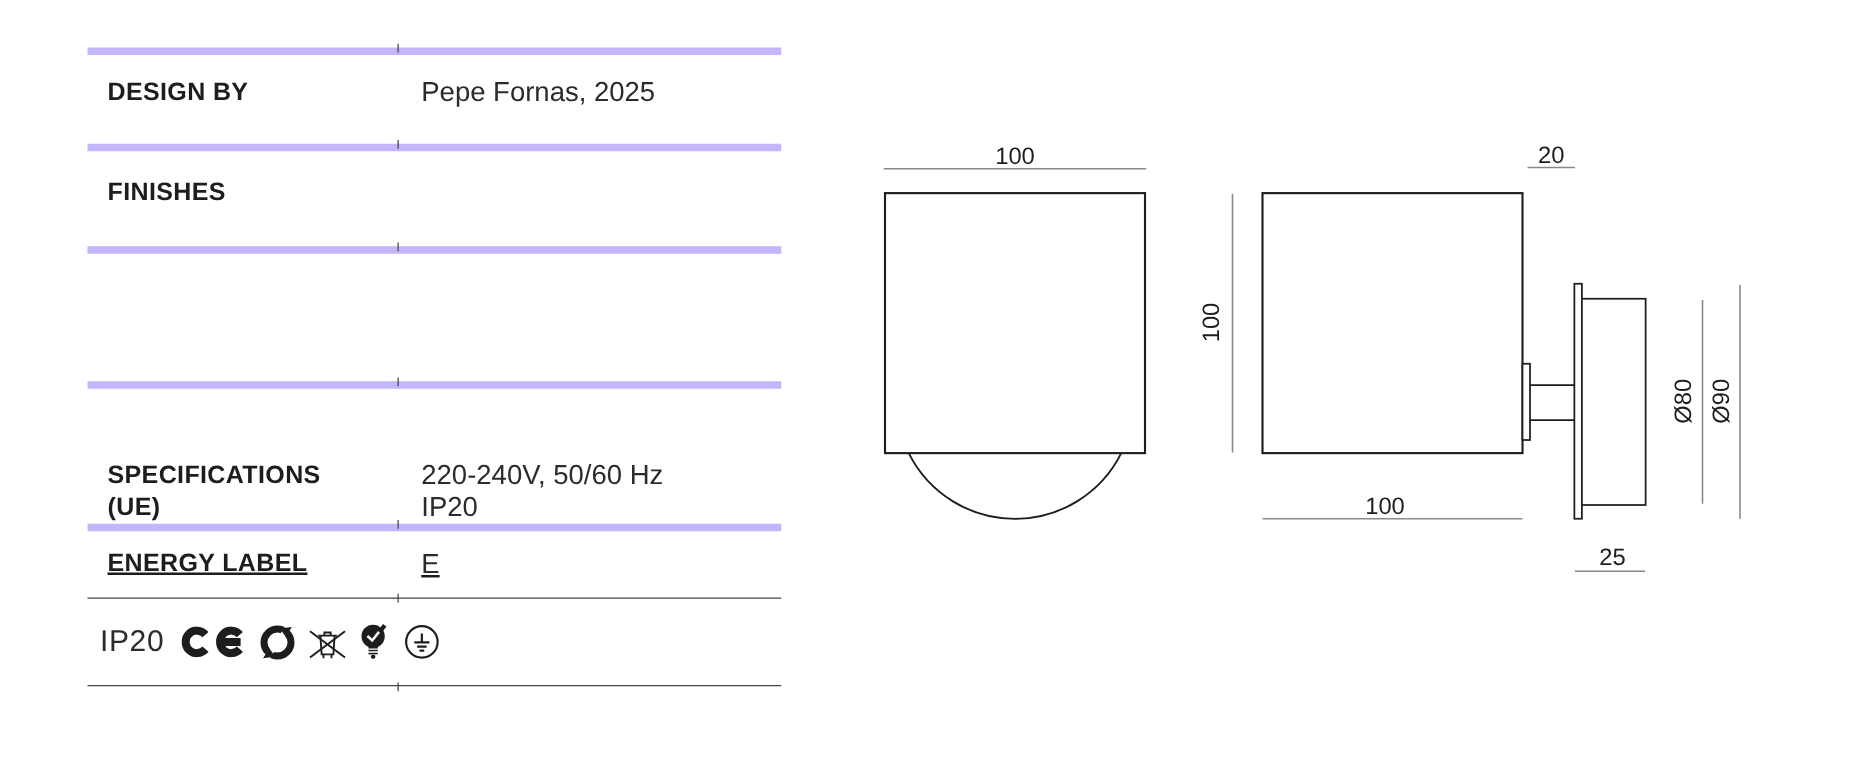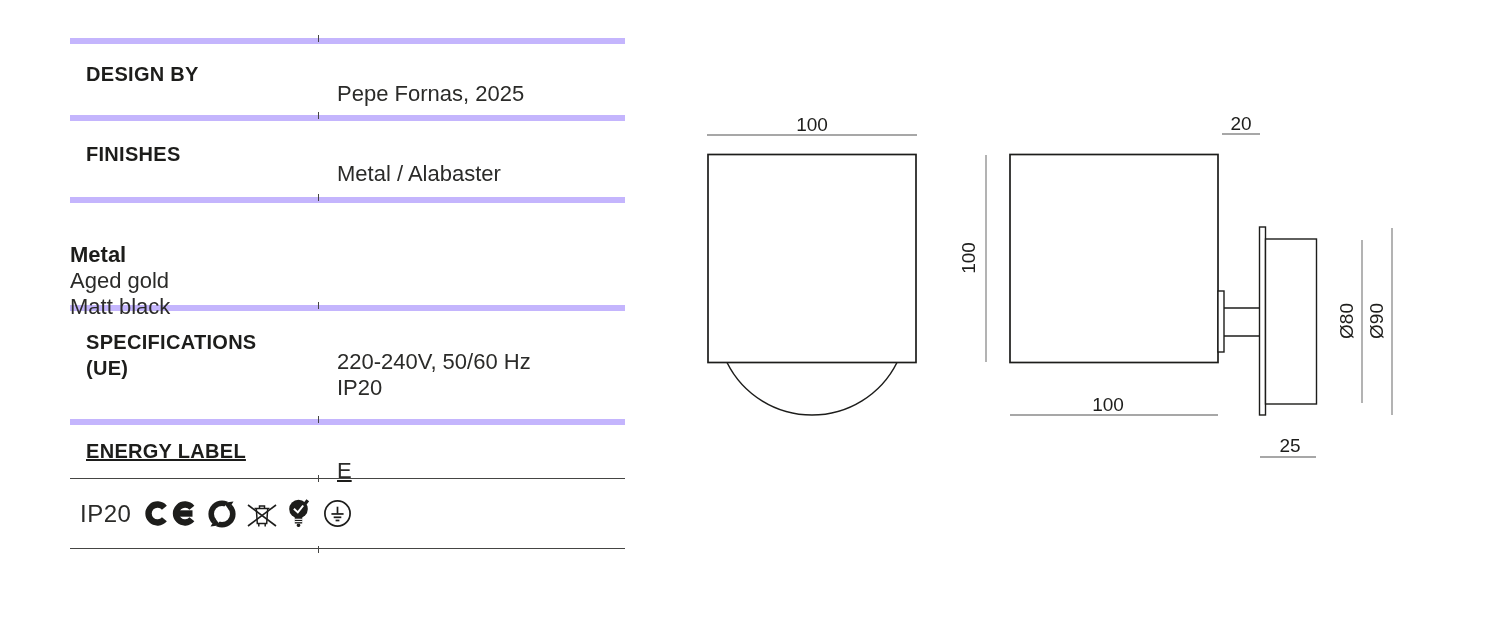--- a/index.html
+++ b/index.html
@@ -17,31 +17,30 @@
   
   .spec-table {
     position:absolute; left:70px; top:38px; width:555px;
   }
   .spec-row {
     display:flex; border-top:6px solid #c4b5fd;gap:12px;
   }
   .spec-row.h77  { height:77px;  padding-top:17px; }
   .spec-row.h82  { height:82px;  padding-top:20px; }
   .spec-row.h108 { height:108px; padding-top:19px; }
-  .spec-row.h114 { height:114px; padding-top:18px; }
+  .spec-row.h114 { height:114px; padding-top:18px;align-items:flex-end; }
   .spec-row.h59  { height:59px;  padding-top:13px;text-decoration:underline; }
   .spec-label {
     width:255px; padding-left:16px; padding-right:64px;
     font-size:20px; line-height:26px; font-weight:800;
     letter-spacing:0.3px; color:#1d1d1b;
   }
   .spec-value {
     flex:1; font-size:22px; line-height:26px; color:#2b2b29;
     font-weight:400;
-    margin-top:20px;
   }
   .spec-value .bold-line { font-weight:700; color:#1d1d1b; }
 
   .cert-row {
     border-top:1px solid #454543; border-bottom:1px solid #454543;
     height:71px; display:flex; align-items:center;
     padding-left:10px; gap:10px;
   }
   .ip-rating {
     font-size:24px; color:#2b2b29; letter-spacing:0.5px; margin-right:4px;
@@ -75,31 +74,23 @@
 
     <div class="spec-row h77">
       <div class="spec-label">DESIGN BY</div>
       <div class="spec-value">
         <div>Pepe Fornas, 2025</div>
       </div>
     </div>
 
     <div class="spec-row h82">
       <div class="spec-label">FINISHES</div>
-      <div class="spec-value">
-        <div>Metal / Alabaster</div>
-      </div>
     </div>
 
     <div class="spec-row h108">
-      <div class="spec-value">
-        <div class="bold-line">Metal</div>
-        <div>Aged gold</div>
-        <div>Matt black</div>
-      </div>
     </div>
 
     <div class="spec-row h114">
       <div class="spec-label">SPECIFICATIONS (UE)</div>
       <div class="spec-value">
         <div>220-240V, 50/60 Hz</div>
         <div>IP20</div>
       </div>
     </div>
 

